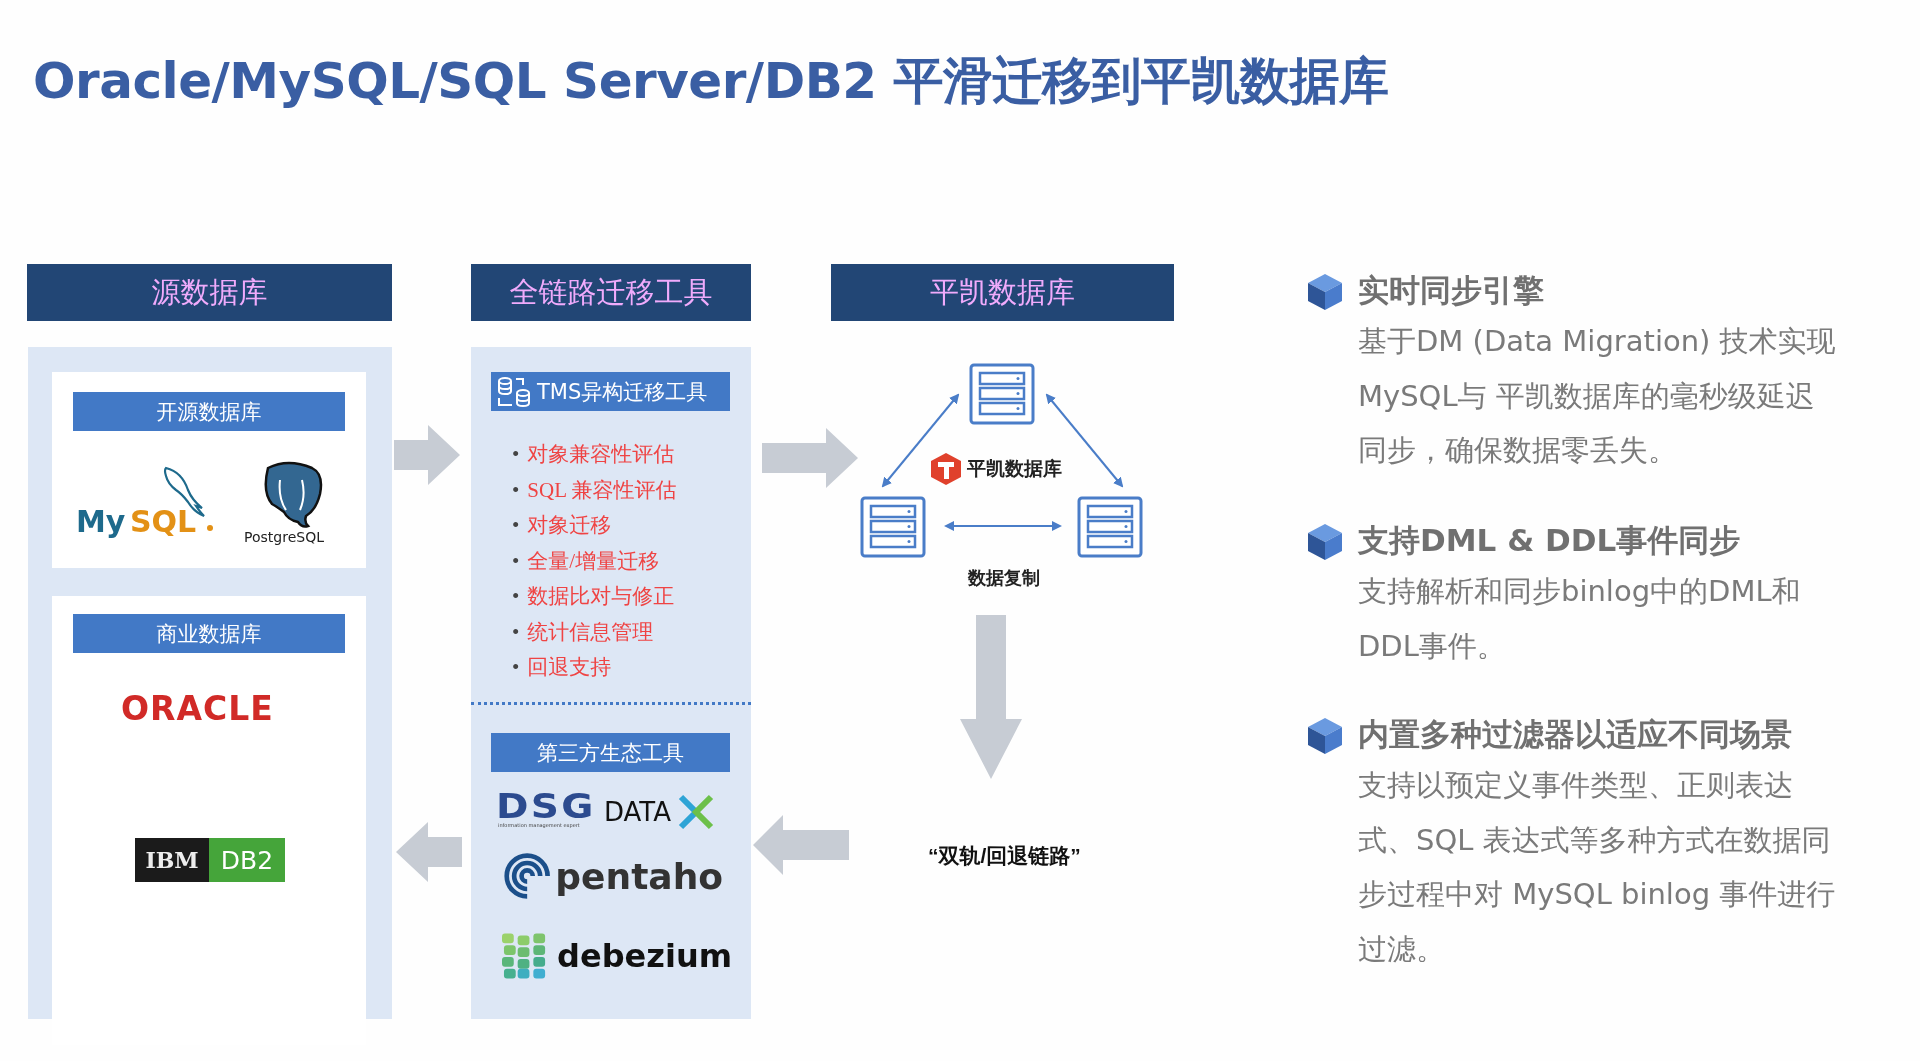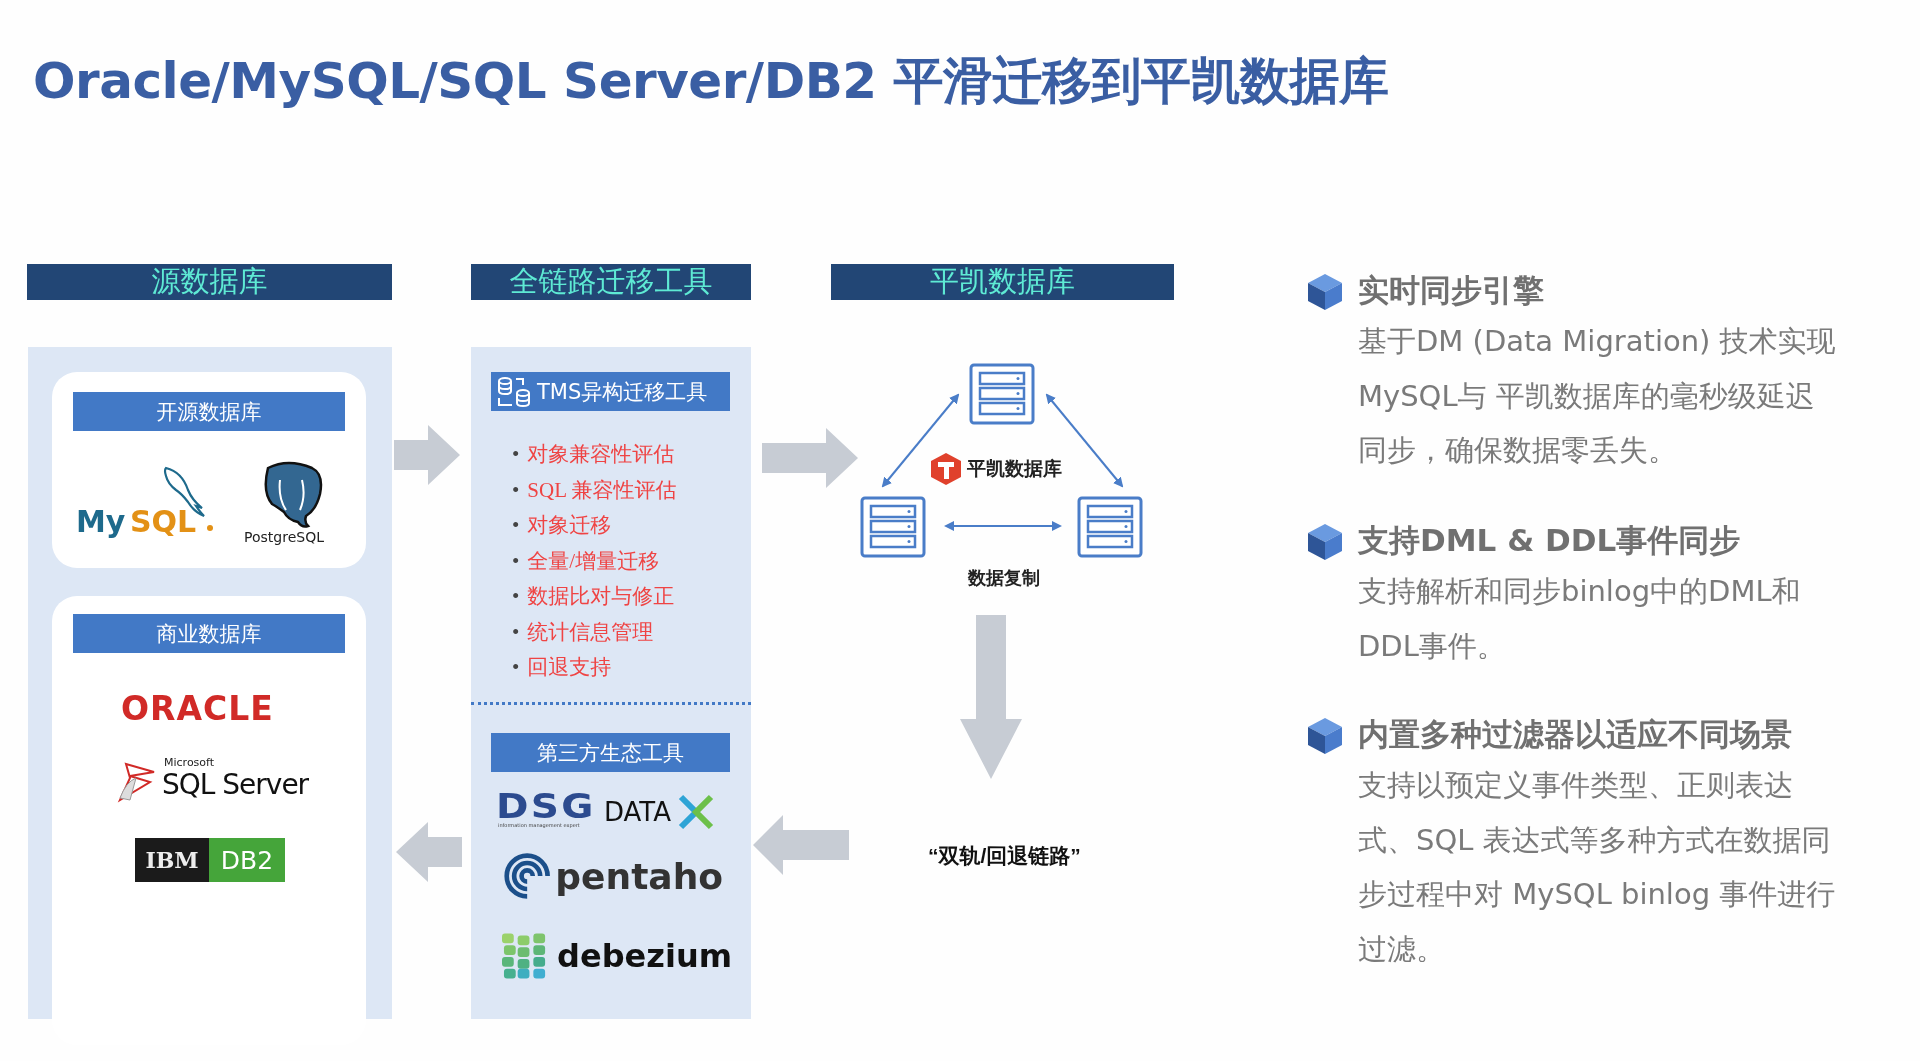--- a/index.html
+++ b/index.html
@@ -1,23 +1,23 @@
 <!DOCTYPE html>
 <html><head>
 <meta charset="utf-8">
 <style>
   html, body { margin:0; padding:0; }
   body { width:1920px; height:1061px; background:#fefefe; position:relative; overflow:hidden;
          font-family:"DejaVu Sans","Liberation Sans",sans-serif; }
   .abs { position:absolute; }
   .title { left:33px; top:48px; font-size:50px; font-weight:bold; color:#3a5ea3; white-space:nowrap; letter-spacing:-0.5px; }
-  .col-header { background:#224675; color:#5eead4; font-family:"DejaVu Serif","Liberation Serif",serif;
-                font-size:29px; display:flex; align-items:center; justify-content:center; height:36px; }
+  .col-header { background:#224675; color:#f0abfc; font-family:"DejaVu Serif","Liberation Serif",serif;
+                font-size:29px; display:flex; align-items:center; justify-content:center; height:57px; }
   .panel { background:#dde7f5; }
-  .card { background:#fff;border-radius:25px; }
+  .card { background:#fff; }
   .subhead { background:#4279c6; color:#fff; font-size:21px; display:flex; align-items:center; justify-content:center; height:39px; }
   .bullets { list-style:none; margin:4px; padding:0; font-size:21px; color:#ef4444;font-family:Liberation Serif, serif; }
   .bullets li { height:35.5px; line-height:35.5px; }
   .bullets li::before { content:"•"; margin-right:8px; color:#444; }
   .logo-text { white-space:nowrap; }
   .feat-title { font-size:31px; font-weight:bold; color:#707070; white-space:nowrap; }
   .feat-body { font-size:29px; color:#7a7a7a; line-height:54.5px; width:480px; }
   .cube { width:38px; height:40px; }
   .dotted { border-top:3px dotted #4279c6; }
 </style>
@@ -49,28 +49,20 @@
       <path d="M40 20 q-2 18 6 30 M62 20 q4 16 -2 30" fill="none" stroke="#fff" stroke-width="2"></path>
       <text x="4" y="82" font-family="DejaVu Sans, sans-serif" font-size="14" fill="#222">PostgreSQL</text>
     </svg>
   </div>
 </div>
 
 <div class="abs card" style="left:52px;top:596px;width:314px;height:449px;">
   <div class="abs subhead" style="left:21px;top:18px;width:272px;">商业数据库</div>
   <div class="abs logo-text" style="left:69px;top:93px;font-size:33px;font-weight:bold;color:#d12a27;letter-spacing:1px;">ORACLE</div>
 
-  <div class="abs" style="left:64px;top:162px;width:180px;height:50px;">
-    <svg class="abs" style="left:0;top:0;" width="44" height="46" viewBox="0 0 44 46">
-      <path d="M10 6 l28 8 l-24 4 l20 6 l-30 18 l10 -22 z" fill="none" stroke="#d12a27" stroke-width="2"></path>
-      <path d="M4 40 q6 -16 16 -20 l-6 22 z" fill="#ddd" stroke="#999" stroke-width="1"></path>
-    </svg>
-    <span class="abs logo-text" style="left:48px;top:-2px;font-size:11px;color:#222;">Microsoft</span>
-    <span class="abs logo-text" style="left:46px;top:10px;font-size:28px;color:#111;letter-spacing:-1px;">SQL Server</span>
-  </div>
 
   <div class="abs" style="left:83px;top:242px;width:150px;height:44px;display:flex;">
     <div style="width:74px;background:#1b1b1b;color:#eee;font-family:'DejaVu Serif',serif;font-weight:bold;font-size:22px;display:flex;align-items:center;justify-content:center;">IBM</div>
     <div style="width:76px;background:#45a53a;color:#fff;font-size:25px;display:flex;align-items:center;justify-content:center;">DB2</div>
   </div>
 
 </div>
 
 <svg class="abs" style="left:394px;top:425px;" width="66" height="60">
   <polygon points="0,15 34,15 34,0 66,30 34,60 34,45 0,45" fill="#c7ccd4"></polygon>

